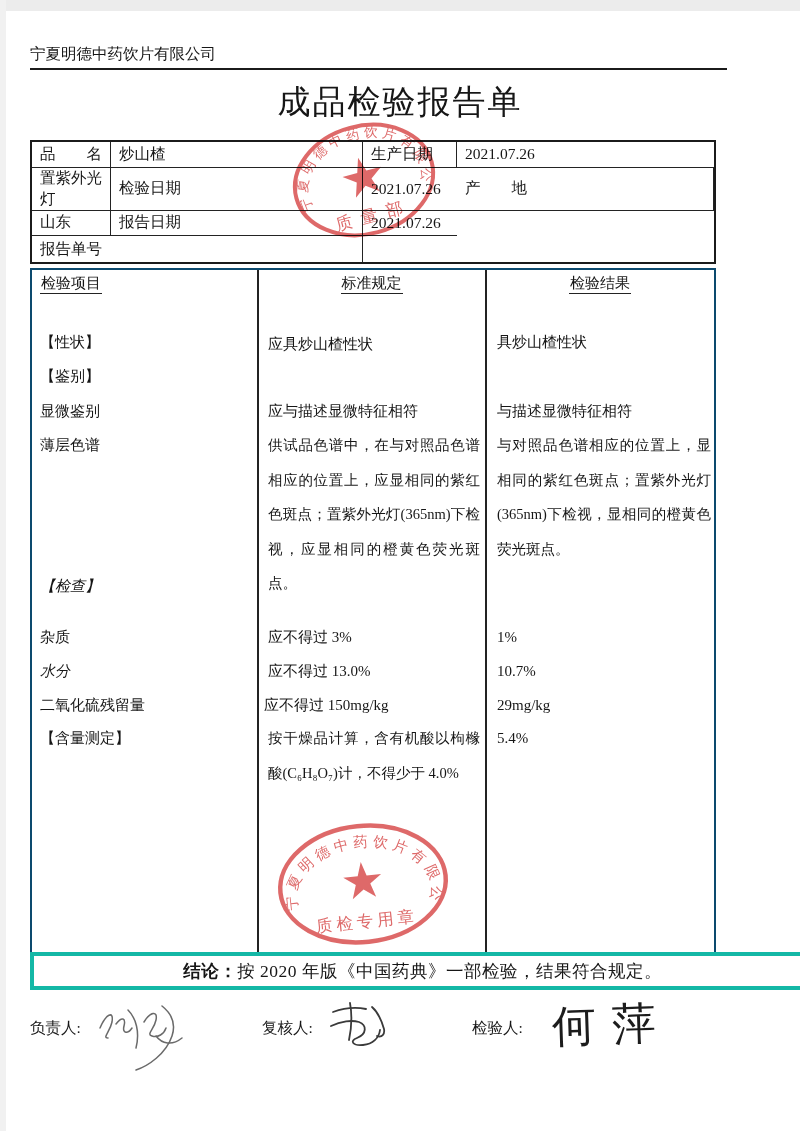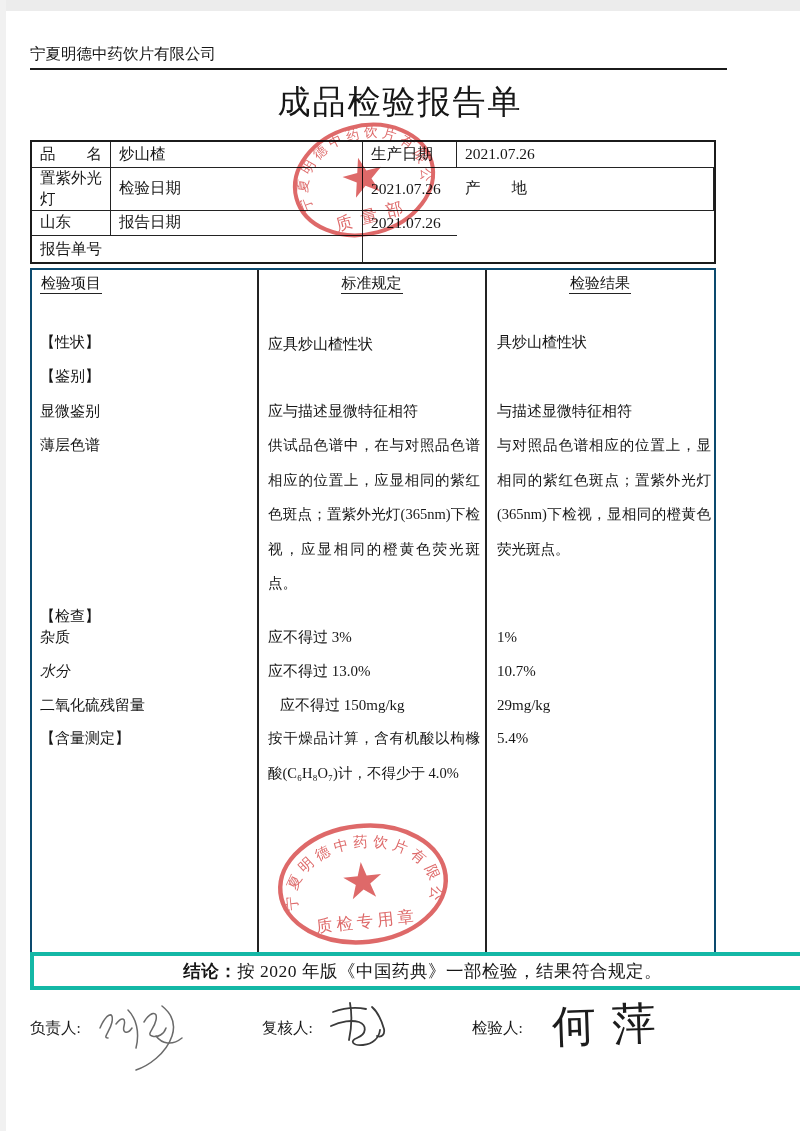--- a/index.html
+++ b/index.html
@@ -73,32 +73,32 @@
   <div class="vline" style="left:453px;"></div>
 
   <div class="colhead" style="left:8px;width:210px;"><span>检验项目</span></div>
   <div class="colhead c2" style="left:226px;width:227px;"><span>标准规定</span></div>
   <div class="colhead c2" style="left:454px;width:228px;"><span>检验结果</span></div>
 
   <div class="ln" style="left:8px;top:62px;">【性状】</div>
   <div class="ln" style="left:8px;top:96px;">【鉴别】</div>
   <div class="ln" style="left:8px;top:131px;">显微鉴别</div>
   <div class="ln" style="left:8px;top:165px;">薄层色谱</div>
-  <div class="ln" style="left:8px;top:336px;">【检查】</div>
+  <div class="ln" style="left:8px;top:306px;font-style:italic;">【检查】</div>
   <div class="ln" style="left:8px;top:357px;">杂质</div>
   <div class="ln" style="left:8px;top:391px;font-style:italic;">水分</div>
   <div class="ln" style="left:8px;top:425px;">二氧化硫残留量</div>
   <div class="ln" style="left:8px;top:458px;">【含量测定】</div>
 
   <div class="ln" style="left:236px;top:64px;">应具炒山楂性状</div>
   <div class="ln" style="left:236px;top:131px;">应与描述显微特征相符</div>
   <div class="para" style="left:236px;top:158px;width:212px;">供试品色谱中，在与对照品色谱相应的位置上，应显相同的紫红色斑点；置紫外光灯(365nm)下检视，应显相同的橙黄色荧光斑点。</div>
   <div class="ln" style="left:236px;top:357px;">应不得过 3%</div>
   <div class="ln" style="left:236px;top:391px;">应不得过 13.0%</div>
-  <div class="ln" style="left:248px;top:425px;">应不得过 150mg/kg</div>
+  <div class="ln" style="left:232px;top:425px;">应不得过 150mg/kg</div>
   <div class="para" style="left:236px;top:451px;width:212px;">按干燥品计算，含有机酸以枸橼酸(C₆H₈O₇)计，不得少于 4.0%</div>
 
   <div class="ln" style="left:465px;top:62px;">具炒山楂性状</div>
   <div class="ln" style="left:465px;top:131px;">与描述显微特征相符</div>
   <div class="para" style="left:465px;top:158px;width:214px;">与对照品色谱相应的位置上，显相同的紫红色斑点；置紫外光灯(365nm)下检视，显相同的橙黄色荧光斑点。</div>
   <div class="ln" style="left:465px;top:357px;">1%</div>
   <div class="ln" style="left:465px;top:391px;">10.7%</div>
   <div class="ln" style="left:465px;top:425px;">29mg/kg</div>
   <div class="ln" style="left:465px;top:458px;">5.4%</div>
 </div>

